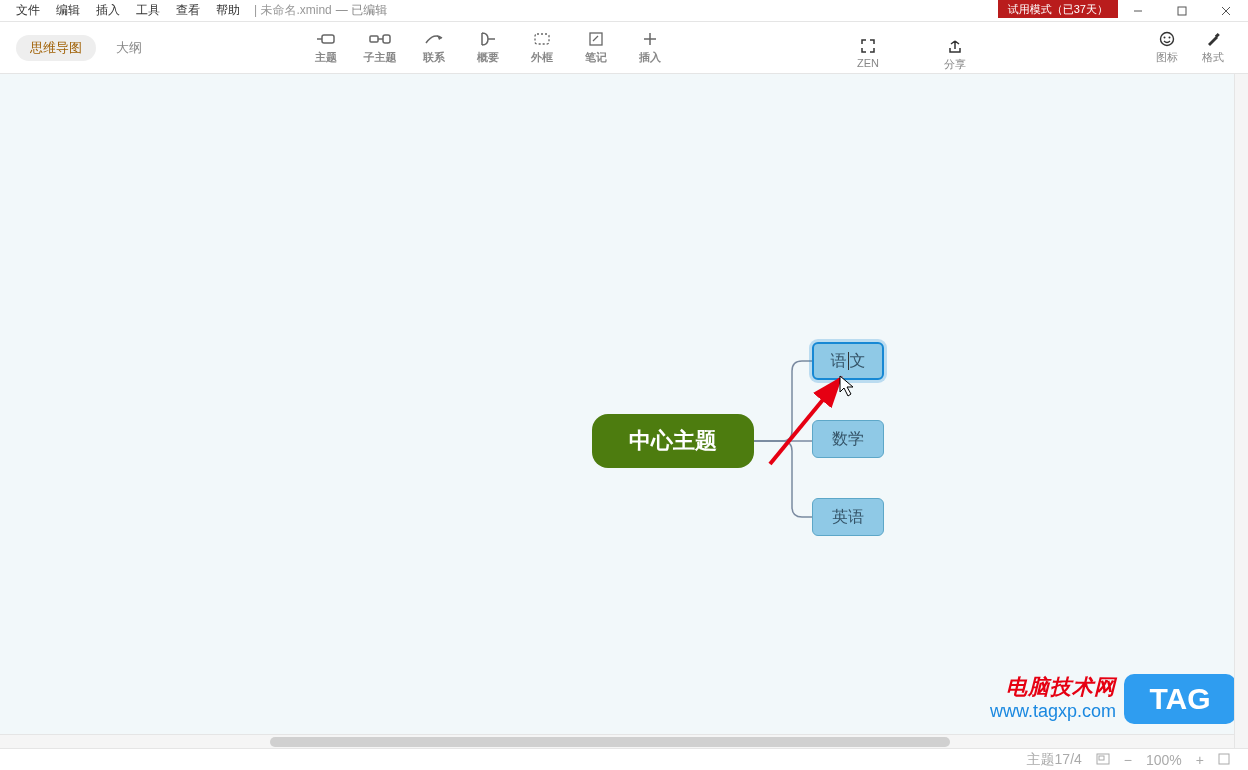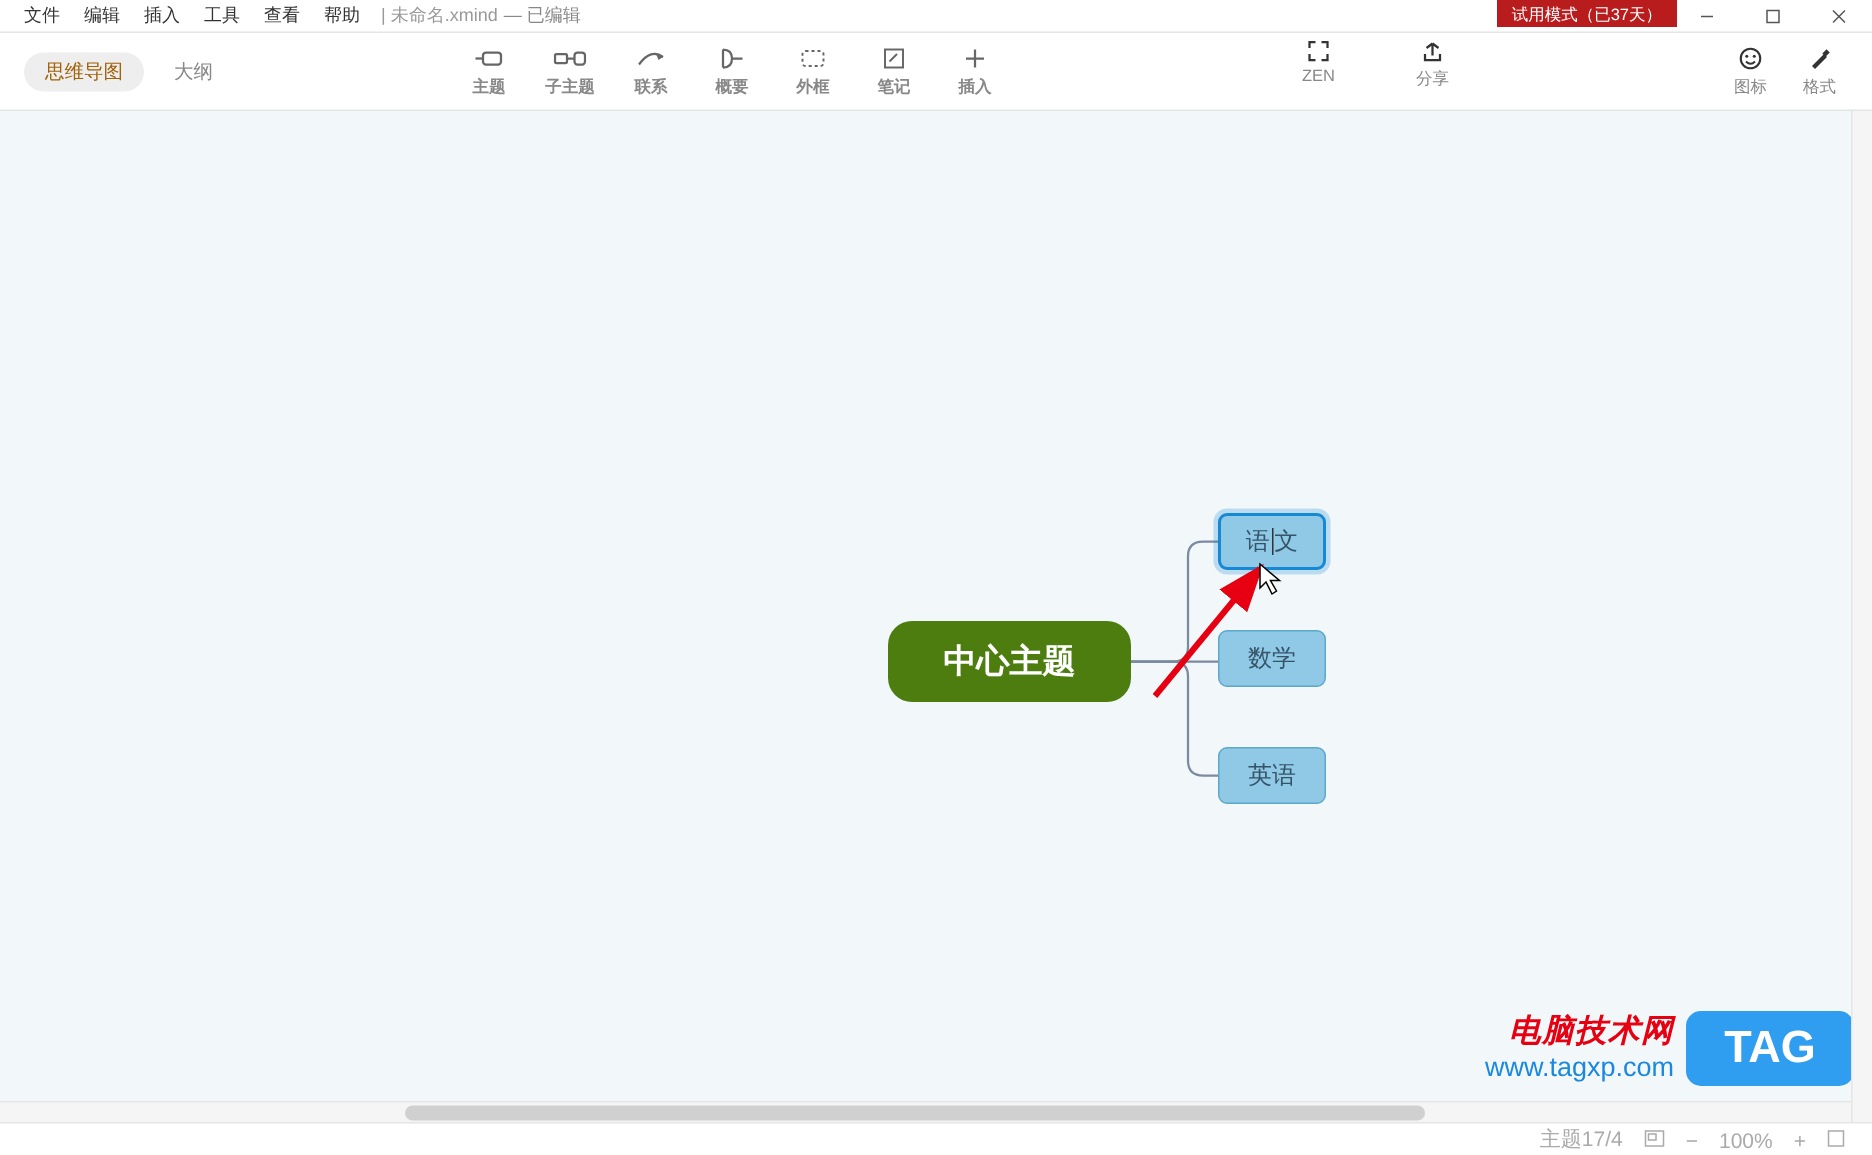--- a/index.html
+++ b/index.html
@@ -16,21 +16,21 @@
   .pill { background:#eee; border-radius:14px; padding:4px 14px; font-size:13px; color:#a16207; }
   .view-alt { font-size:13px; color:#888; padding:4px 10px; }
   .tool-group { position:absolute; left:300px; top:0; height:100%; display:flex; gap:2px; }
   .tool-btn { width:52px; display:flex; flex-direction:column; align-items:center; justify-content:center; gap:2px; }
   .tool-btn .ico { height:18px; display:flex; align-items:center; justify-content:center; color:#666; }
   .tool-btn .lbl { font-size:11px; color:#888;font-weight:bold; }
   .right-tools { position:absolute; right:12px; top:0; height:100%; display:flex; align-items:center; }
   .rt-btn { width:46px; display:flex; flex-direction:column; align-items:center; gap:2px; }
   .rt-btn .ico { height:18px; color:#333; font-size:16px; display:flex; align-items:center; justify-content:center;}
   .rt-btn .lbl { font-size:11px; color:#888; }
-  .mid-tools { position:absolute; right:270px; top:3px; height:100%; display:flex; gap:30px;justify-content:center; }
+  .mid-tools { position:absolute; right:270px; top:15px; height:100%; display:flex; gap:41px;justify-content:center; }
   .canvas-wrap { position:relative; width:1248px; height:674px; background:#f2f8fa; overflow:hidden; }
   .central-node { position:absolute; left:592px; top:340px; width:162px; height:54px; background:#4d7c0f; color:#fff; font-size:22px; font-weight:bold; display:flex; align-items:center; justify-content:center; border-radius:16px; }
   .sub-node { position:absolute; width:72px; height:38px; background:#8fc9e6; border:1px solid #5da7c8; color:#355468; font-size:16px; display:flex; align-items:center; justify-content:center; border-radius:6px; }
   .sub-selected { border:2px solid #1788d4; box-shadow:0 0 0 3px rgba(23,136,212,.25); }
   #node1 { left:812px; top:268px; }
   #node2 { left:812px; top:346px; }
   #node3 { left:812px; top:424px; }
   svg.connectors { position:absolute; left:0; top:0; width:100%; height:100%; pointer-events:none; }
   .arrow { position:absolute; pointer-events:none; }
   .hscroll { position:absolute; left:0; bottom:0; height:14px; width:100%; background:#f5f5f5; border-top:1px solid #e5e5e5; }

